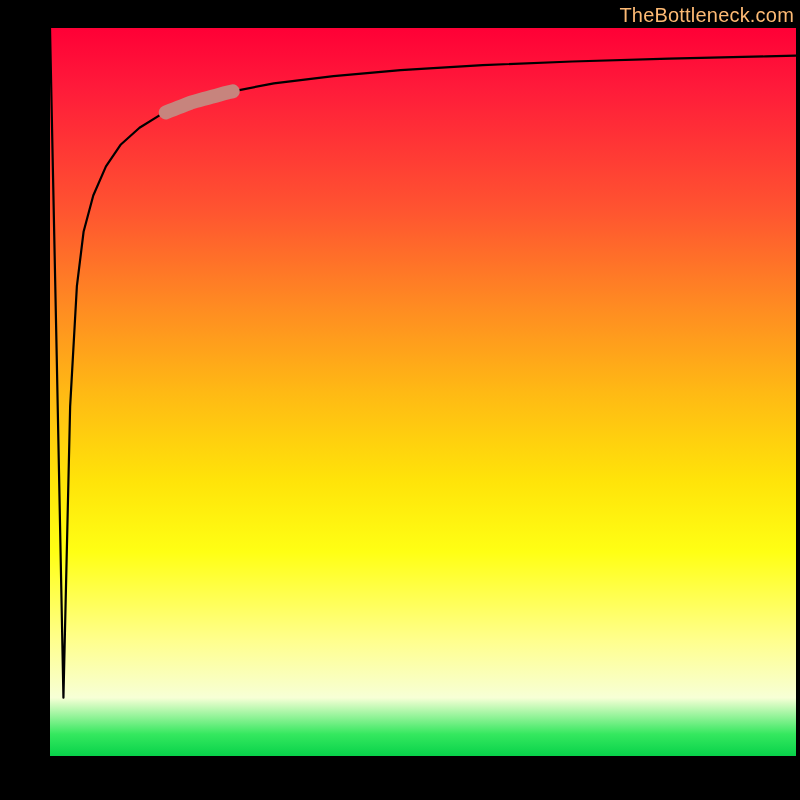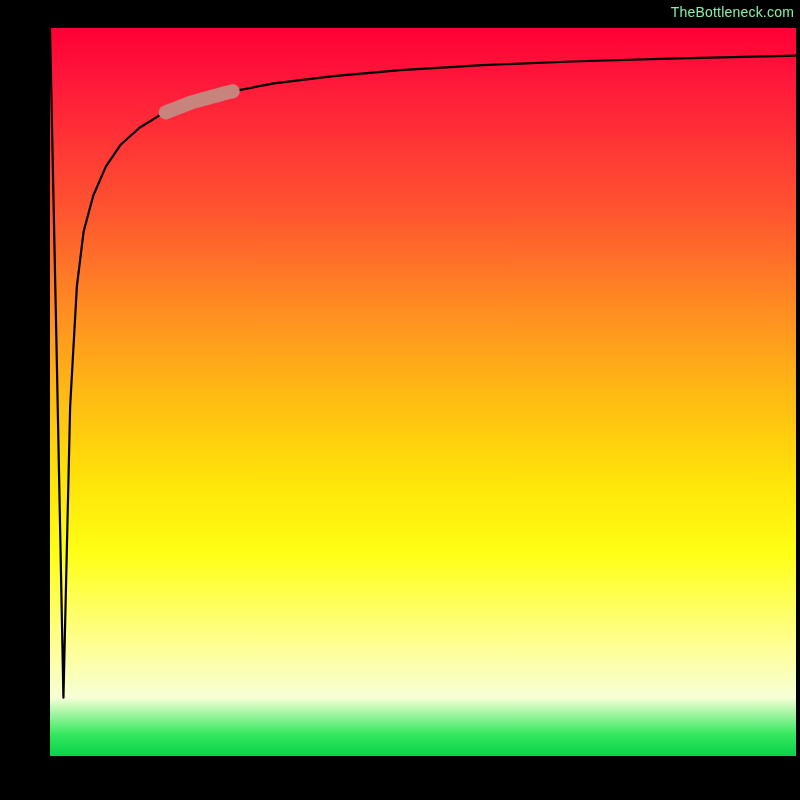--- a/index.html
+++ b/index.html
@@ -36,22 +36,22 @@
       #ffff8c 84%,
       #f7ffd6 92%,
       #35e85f 97%,
       #08d24a 100%
     );
   }
   .watermark {
     position: absolute;
     top: 4px;
     right: 6px;
-    color: #86efac;
-    font-size: 14px;
+    color: #fdba74;
+    font-size: 20px;
     font-weight: 500;
     letter-spacing: 0.2px;
     user-select: none;
   }
   svg.curve {
     position: absolute;
     left: 0;
     top: 0;
     width: 746px;
     height: 728px;

